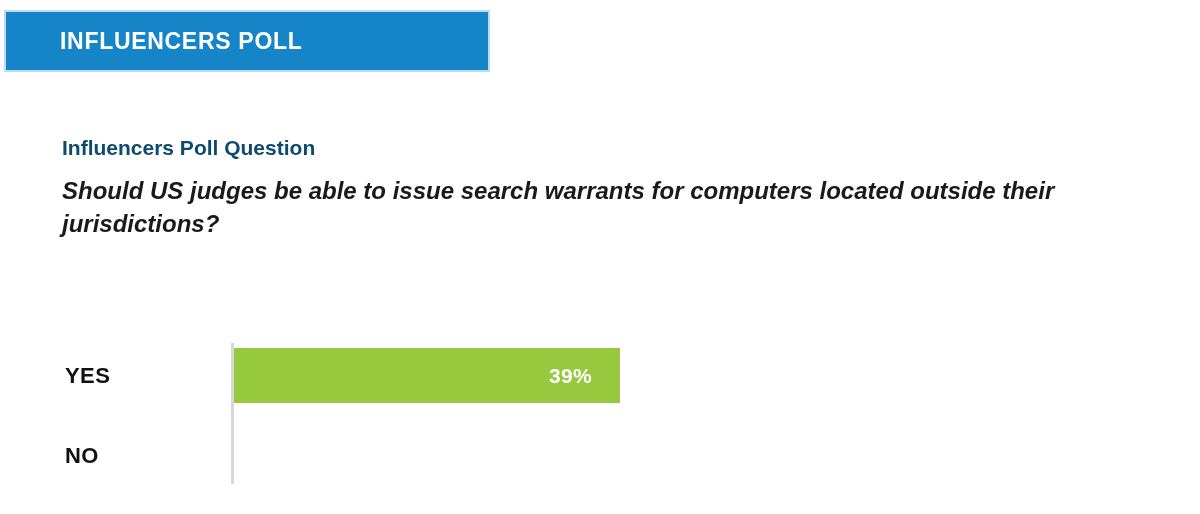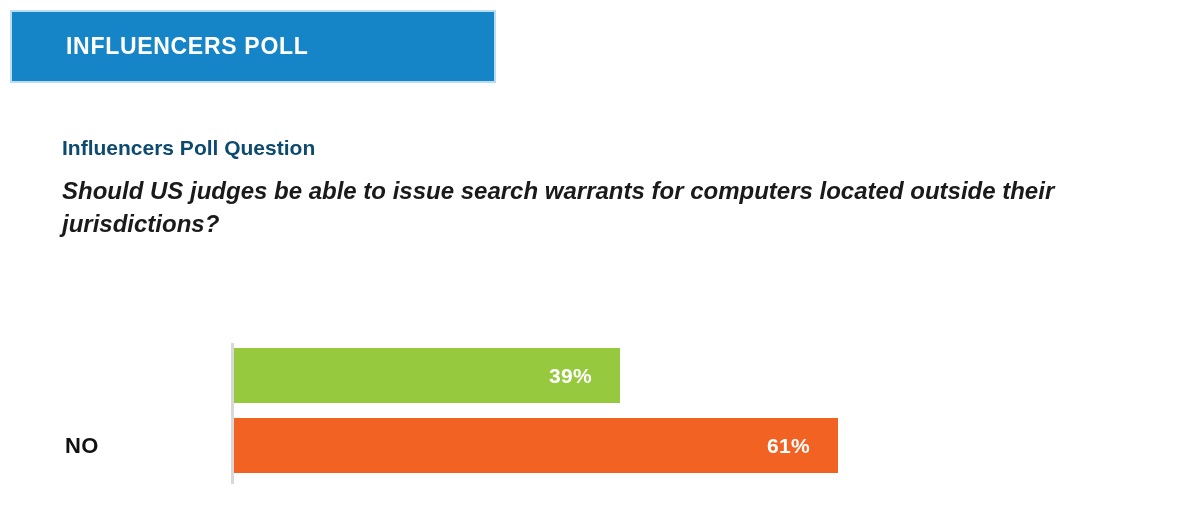--- a/index.html
+++ b/index.html
@@ -12,24 +12,24 @@
     height: 514px;
     overflow: hidden;
     font-family: "Liberation Sans", sans-serif;
     color: #1a1a1a;
     position: relative;
   }
 
   
   .banner-wrap {
     position: absolute;
-    left: 10px;
+    left: 4px;
     top: 10px;
     width: 486px;
-    height: 73px;
+    height: 62px;
   }
   .banner {
     width: 100%;
     height: 100%;
     background: #1585c8;
     box-sizing: border-box;
     border: 2px solid #b9ddf2;
     display: flex;
     align-items: center;
   }
@@ -83,21 +83,21 @@
     height: 141px;
     background: #d8d8d8;
   }
   .bar-row {
     position: absolute;
     left: 0;
     height: 55px;
     width: 1200px;
   }
   .bar-row.row-yes { top: 8px; }
-  .bar-row.row-no  { top: 78px; }
+  .bar-row.row-no  { top: 88px; }
 
   .bar-label {
     position: absolute;
     left: 65px;
     top: 0;
     height: 55px;
     display: flex;
     align-items: center;
     font-size: 22px;
     font-weight: bold;
@@ -140,29 +140,25 @@
 <div class="question-block">
   <h2 class="question-heading">Influencers Poll Question</h2>
   <p class="question-text">Should US judges be able to issue search warrants for computers located outside their jurisdictions?</p>
 </div>
 
 <div class="chart">
 
   <div class="axis-line" style="background: rgb(216, 216, 216);"></div>
 
   <div class="bar-row row-yes">
+    <span class="bar-label">YES</span>
     <div class="bar-track" style="width: 432px;">
       <div class="bar-fill yes" style="width: 386px; background: rgb(150, 201, 61);">
         <span class="bar-value">39%</span>
       </div>
     </div>
   </div>
 
   <div class="bar-row row-no">
     <span class="bar-label">NO</span>
-    <div class="bar-track" style="width: 604px;">
-      <div class="bar-fill no" style="width: 604px; background: rgb(242, 98, 34);">
-        <span class="bar-value">61%</span>
-      </div>
-    </div>
   </div>
 
 </div>
 
 </body></html>

